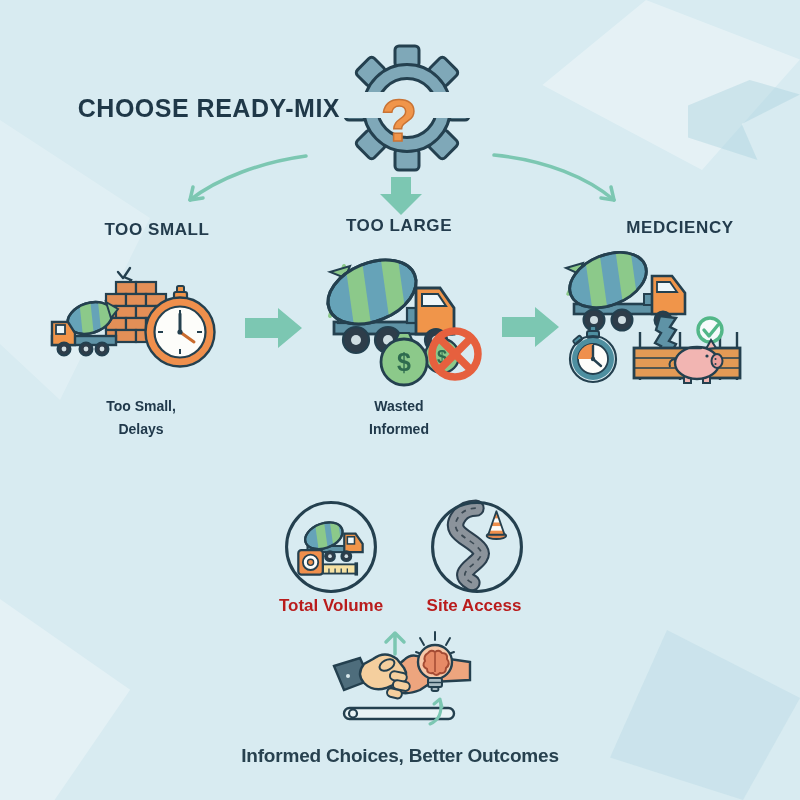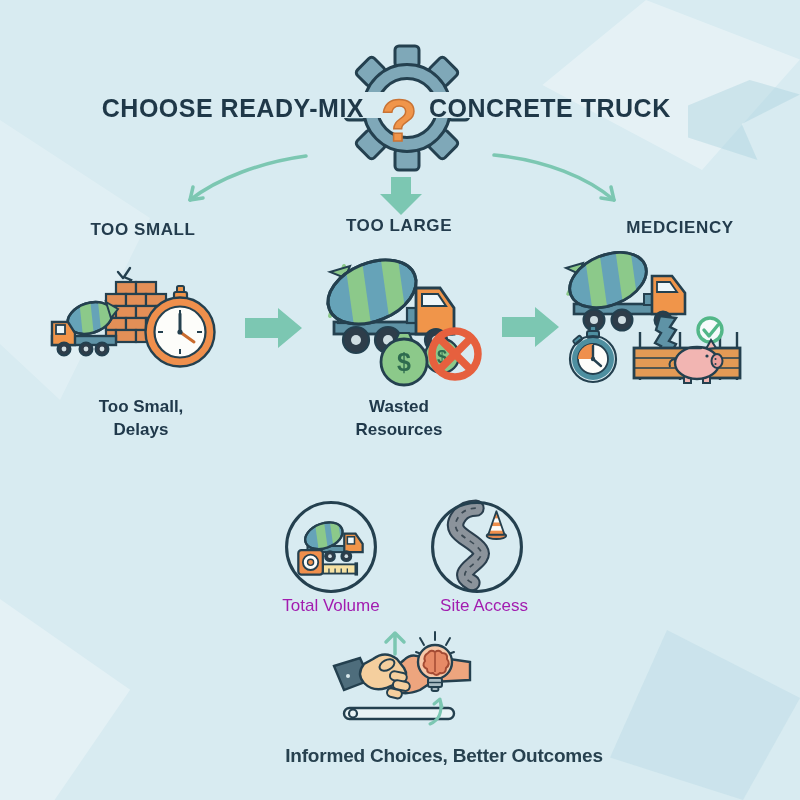--- a/index.html
+++ b/index.html
@@ -16,27 +16,27 @@
       clip-path:polygon(0 32%,55% 0,100% 18%,48% 55%,62% 100%,0 72%);}
   .d3{left:0;top:555px;width:210px;height:245px;background:rgba(255,255,255,.30);
       clip-path:polygon(0 18%,62% 55%,26% 100%,0 100%);}
   .d4{left:0;top:120px;width:150px;height:280px;background:rgba(255,255,255,.22);
       clip-path:polygon(0 0,100% 35%,40% 100%,0 80%);}
   .d5{left:610px;top:630px;width:190px;height:170px;background:rgba(170,210,222,.28);
       clip-path:polygon(30% 0,100% 40%,70% 100%,0 75%);}
   .abs{position:absolute;}
   .cx{transform:translateX(-50%);}
   .title{font-size:25px;font-weight:bold;color:#1f3848;letter-spacing:.5px;white-space:nowrap;}
-  .title-left{right:436px;top:94px;text-align:right;}
+  .title-left{right:460px;top:94px;text-align:right;}
   .title-right{left:429px;top:94px;}
   .branch-heading{font-size:17px;font-weight:bold;color:#233c4d;letter-spacing:.6px;white-space:nowrap;}
-  .branch-caption{font-size:17px;font-weight:bold;color:#20394b;text-align:center;
+  .branch-caption{font-size:14px;font-weight:bold;color:#20394b;text-align:center;
                   line-height:23px;white-space:pre-line;}
-  .factor-label{font-size:17px;font-weight:normal;color:#a21caf;white-space:nowrap;}
-  .footer-caption{font-size:19px;font-weight:bold;color:#27414f;letter-spacing:-.2px;white-space:nowrap;margin-left:44px;}
+  .factor-label{font-size:17px;font-weight:bold;color:#b91c1c;white-space:nowrap;}
+  .footer-caption{font-size:19px;font-weight:bold;color:#27414f;letter-spacing:-.2px;white-space:nowrap;}
   svg{display:block;overflow:visible;}
   svg text{font-family:"Liberation Sans",sans-serif;}
 </style>
 </head>
 <body>
 
 <div class="canvas">
 
   <div class="deco d1"></div>
   <div class="deco d2"></div>
@@ -71,33 +71,32 @@
           <rect x="52" y="2" width="24" height="21" rx="4"></rect>
         </g>
     </g>
     <circle cx="64" cy="64" r="36.5" fill="none" stroke="#7fa8b8" stroke-width="14"></circle>
     <circle cx="64" cy="64" r="43.5" fill="none" stroke="#24404f" stroke-width="3"></circle>
     <circle cx="64" cy="64" r="29.5" fill="none" stroke="#24404f" stroke-width="3"></circle>
     <rect x="-4" y="48" width="136" height="26" fill="#d8ebf1"></rect>
     <text x="56" y="97" text-anchor="middle" font-size="60" font-weight="bold" fill="#f0954a" stroke="#c97334" stroke-width="1.5">?</text>
   </svg>
   <div class="abs title title-left">CHOOSE READY-MIX</div>
-  <div class="abs title title-right">CONCRETE TRUCK</div>
 
   <svg class="abs" style="left:0;top:140px" width="800" height="82" viewBox="0 0 800 82">
     <g stroke="#7cc7b2" stroke-width="3.5" fill="none" stroke-linecap="round" stroke-linejoin="round">
       <path d="M306,16 C262,22 218,38 190,60"></path>
       <path d="M190,60 l3,-13 M190,60 l13,-2"></path>
       <path d="M494,15 C546,20 588,38 614,60"></path>
       <path d="M614,60 l-3,-13 M614,60 l-13,-2"></path>
     </g>
     <path d="M391,37 h20 v17 h11 l-21,21 -21,-21 h11 z" fill="#7cc7b2"></path>
   </svg>
 
-  <div class="abs cx branch-heading" style="left:143px;top:220px">TOO SMALL</div>
+  <div class="abs cx branch-heading" style="left:157px;top:220px">TOO SMALL</div>
   <div class="abs cx branch-heading" style="left:399px;top:216px">TOO LARGE</div>
   <div class="abs cx branch-heading" style="left:680px;top:218px">MEDCIENCY</div>
 
   <svg class="abs" style="left:48px;top:266px" width="168" height="108" viewBox="0 0 168 108">
     <defs>
       <clipPath id="drumL">
           <ellipse cx="42" cy="52" rx="23" ry="15"></ellipse>
         </clipPath>
     </defs>
 
@@ -288,21 +287,21 @@
       <path d="M33,113 L33,98 A15,15 0 0 0 18,113 Z" fill="#ef8f4c"></path>
       <line x1="33" y1="113" x2="33" y2="100" stroke="#24404f" stroke-width="2.4" stroke-linecap="round"></line>
       <line x1="33" y1="113" x2="41" y2="120" stroke="#24404f" stroke-width="2.4" stroke-linecap="round"></line>
       <circle cx="33" cy="113" r="2.2" fill="#24404f"></circle>
     </g>
   </svg>
 
   <div class="abs cx branch-caption" style="left:141px;top:395px">Too Small,
 Delays</div>
   <div class="abs cx branch-caption" style="left:399px;top:395px">Wasted
-Resources</div>
+Informed</div>
 
   <svg class="abs" style="left:283px;top:499px" width="96" height="96" viewBox="0 0 94 94">
     <defs>
       <clipPath id="drumT">
           <ellipse cx="40" cy="36" rx="19" ry="12"></ellipse>
         </clipPath>
     </defs>
     <g>
       <rect x="24" y="46" width="44" height="6" fill="#5f93a6" stroke="#24404f" stroke-width="2"></rect>
       <g transform="rotate(-20 40 36)">
@@ -359,21 +358,21 @@
       <g clip-path="url(#coneC)">
         <rect x="55" y="19" width="22" height="4" fill="#fdfdfa"></rect>
         <rect x="55" y="26.5" width="22" height="4.5" fill="#fdfdfa"></rect>
       </g>
       <path d="M66,12 L74,35 H58 Z" fill="none" stroke="#24404f" stroke-width="1.8" stroke-linejoin="round"></path>
     </g>
     <circle cx="47" cy="47" r="43.5" fill="none" stroke="#24404f" stroke-width="3"></circle>
   </svg>
 
   <div class="abs cx factor-label" style="left:331px;top:596px">Total Volume</div>
-  <div class="abs cx factor-label" style="left:484px;top:596px">Site Access</div>
+  <div class="abs cx factor-label" style="left:474px;top:596px">Site Access</div>
 
   <svg class="abs" style="left:332px;top:620px" width="140" height="112" viewBox="0 0 140 112">
     <path d="M63,34 V14 M54,22 l9,-9 9,9" fill="none" stroke="#7cc7b2" stroke-width="3.5" stroke-linecap="round" stroke-linejoin="round"></path>
     <rect x="12" y="88" width="110" height="11" rx="5.5" fill="#e9f3f5" stroke="#24404f" stroke-width="2.4"></rect>
     <circle cx="21" cy="93.5" r="4" fill="none" stroke="#24404f" stroke-width="2.2"></circle>
     <path d="M98,104 q14,-6 10,-24 M102,84 l6,-5 2,8" fill="none" stroke="#7cc7b2" stroke-width="3" stroke-linecap="round" stroke-linejoin="round"></path>
     <g>
       <path d="M138,42 L104,37 L94,50 L100,62 L138,60 Z" fill="#eda57e" stroke="#24404f" stroke-width="2.4"></path>
       <path d="M60,50 q-8,8 -2,16 q10,12 30,4 l12,-8 q6,-6 0,-14 l-10,-10 q-10,-6 -18,2 z" fill="#eda57e" stroke="#24404f" stroke-width="2.4"></path>
       <path d="M2,46 L28,38 L38,60 L12,70 Z" fill="#4e6d7c" stroke="#24404f" stroke-width="2.4"></path>

